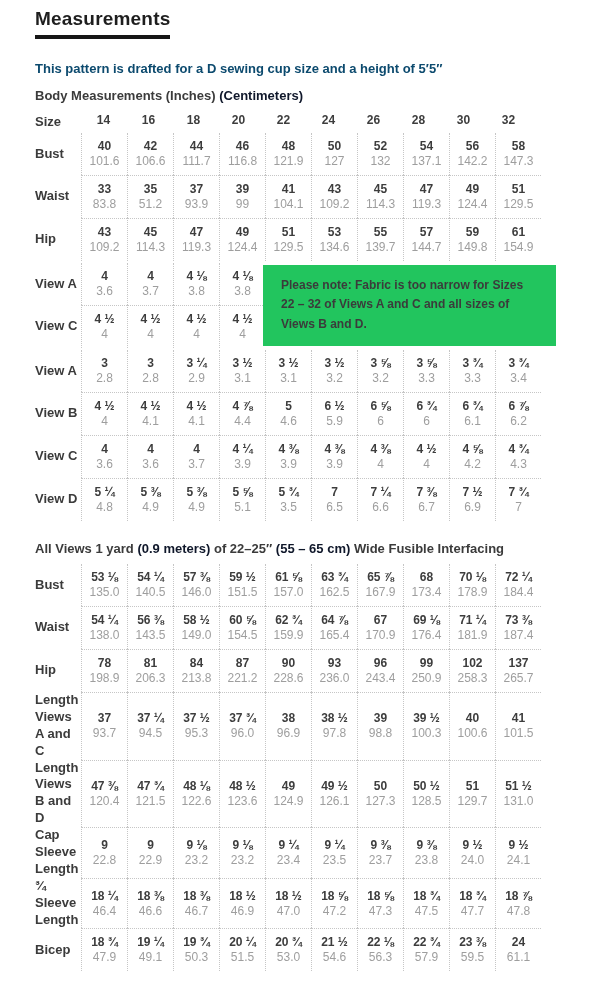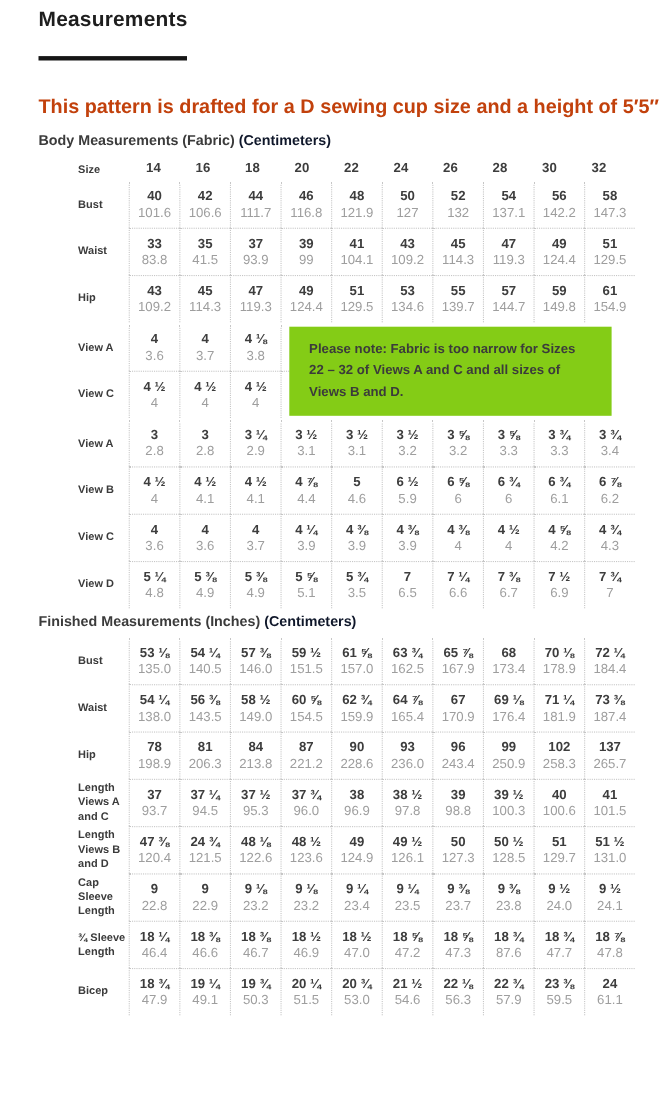--- a/index.html
+++ b/index.html
@@ -1,48 +1,48 @@
 <!DOCTYPE html>
 <html><head>
 <meta charset="utf-8">
 <style>
   html,body{margin:0;padding:0;background:#ffffff;}
   body{font-family:"Liberation Sans","DejaVu Sans",sans-serif;color:#3b3b3b;width:600px;}
   .page{padding:8px 0 10px 35px;width:565px;}
   h1{font-size:19px;font-weight:bold;color:#1e1e1e;margin:0 0 14px 0;display:inline-block;
-     border-bottom:4px solid #161616;padding-bottom:21px;letter-spacing:.2px;}
+     border-bottom:4px solid #161616;padding-bottom:5px;letter-spacing:.2px;}
   .indent{margin-left:53px;}
-  .intro{font-size:18px;font-weight:bold;margin:18px 0 12px;color:#c2410c;}
+  .intro{font-size:13px;font-weight:bold;margin:8px 0 12px;color:#0c4a6e;}
   .heading{font-size:13px;font-weight:bold;margin:20px 0 8px;color:#3b3b3b;}
   .heading .gray{color:#0f172a;font-weight:bold;}
   .heading.tight{margin-top:4px;}
   .mtable{margin-top:2px;}
   .trow{display:flex;align-items:stretch;}
   .rlabel{width:46px;flex:none;display:flex;align-items:center;font-weight:bold;
-          font-size:10px;color:#3b3b3b;line-height:1.3;margin-left:36px;}
+          font-size:13px;color:#3b3b3b;line-height:1.3;}
   .cell{width:45px;flex:none;display:flex;flex-direction:column;justify-content:center;
         text-align:center;padding:6px 0;border-left:1px dotted #c6c6c6;box-sizing:content-box;}
   .cell.bt{border-top:1px dotted #c6c6c6;}
   .cell.nob{border:none;padding:2px 0 5px;}
   .inval{font-size:12px;font-weight:bold;color:#3d3d3d;line-height:15px;white-space:nowrap;}
   .cmval{font-size:12px;font-weight:normal;color:#9e9e9e;line-height:15px;white-space:nowrap;}
   .size-row .inval{font-size:12px;}
   .fabwrap{position:relative;}
-  .notebox{position:absolute;left:228px;top:2px;bottom:2px;width:257px;background:#84cc16;
+  .notebox{position:absolute;left:228px;top:2px;bottom:2px;width:257px;background:#22c55e;
            padding:11px 18px 8px;font-size:12px;font-weight:bold;color:#3b3b3b;line-height:1.62;}
 </style>
 </head>
 <body>
 
 <div class="page">
   <h1>Measurements</h1>
 
   <p class="intro indent">This pattern is drafted for a D sewing cup size and a height of 5′5″</p>
 
-  <h2 class="heading indent tight"><span>Body Measurements (Fabric) </span><span class="gray">(Centimeters)</span></h2>
+  <h2 class="heading indent tight"><span>Body Measurements (Inches) </span><span class="gray">(Centimeters)</span></h2>
   <div class="mtable">
       <div class="trow size-row">
         <div class="rlabel">Size</div>
         <div class="cell nob">
           <div class="inval">14</div>
         </div>
         <div class="cell nob">
           <div class="inval">16</div>
         </div>
         <div class="cell nob">
@@ -114,21 +114,21 @@
         </div>
       </div>
       <div class="trow">
         <div class="rlabel">Waist</div>
         <div class="cell bt">
           <div class="inval">33</div>
           <div class="cmval">83.8</div>
         </div>
         <div class="cell bt">
           <div class="inval">35</div>
-          <div class="cmval">41.5</div>
+          <div class="cmval">51.2</div>
         </div>
         <div class="cell bt">
           <div class="inval">37</div>
           <div class="cmval">93.9</div>
         </div>
         <div class="cell bt">
           <div class="inval">39</div>
           <div class="cmval">99</div>
         </div>
         <div class="cell bt">
@@ -415,21 +415,21 @@
           <div class="inval">7 ½</div>
           <div class="cmval">6.9</div>
         </div>
         <div class="cell bt">
           <div class="inval">7 ¾</div>
           <div class="cmval">7</div>
         </div>
       </div>
     </div>
 
-  <h2 class="heading indent tight"><span>Finished Measurements (Inches) </span><span class="gray">(Centimeters)</span></h2>
+  <h2 class="heading indent"><span>All Views 1 yard </span><span class="gray">(0.9 meters)</span><span> of 22–25″ </span><span class="gray">(55 – 65 cm)</span><span> Wide Fusible Interfacing</span></h2>
   <div class="mtable">
       <div class="trow">
         <div class="rlabel">Bust</div>
         <div class="cell">
           <div class="inval">53 ⅛</div>
           <div class="cmval">135.0</div>
         </div>
         <div class="cell">
           <div class="inval">54 ¼</div>
           <div class="cmval">140.5</div>
@@ -596,21 +596,21 @@
           <div class="cmval">101.5</div>
         </div>
       </div>
       <div class="trow">
         <div class="rlabel">Length Views B and D</div>
         <div class="cell bt">
           <div class="inval">47 ⅜</div>
           <div class="cmval">120.4</div>
         </div>
         <div class="cell bt">
-          <div class="inval">24 ¾</div>
+          <div class="inval">47 ¾</div>
           <div class="cmval">121.5</div>
         </div>
         <div class="cell bt">
           <div class="inval">48 ⅛</div>
           <div class="cmval">122.6</div>
         </div>
         <div class="cell bt">
           <div class="inval">48 ½</div>
           <div class="cmval">123.6</div>
         </div>
@@ -707,21 +707,21 @@
         <div class="cell bt">
           <div class="inval">18 ⅝</div>
           <div class="cmval">47.2</div>
         </div>
         <div class="cell bt">
           <div class="inval">18 ⅝</div>
           <div class="cmval">47.3</div>
         </div>
         <div class="cell bt">
           <div class="inval">18 ¾</div>
-          <div class="cmval">87.6</div>
+          <div class="cmval">47.5</div>
         </div>
         <div class="cell bt">
           <div class="inval">18 ¾</div>
           <div class="cmval">47.7</div>
         </div>
         <div class="cell bt">
           <div class="inval">18 ⅞</div>
           <div class="cmval">47.8</div>
         </div>
       </div>

